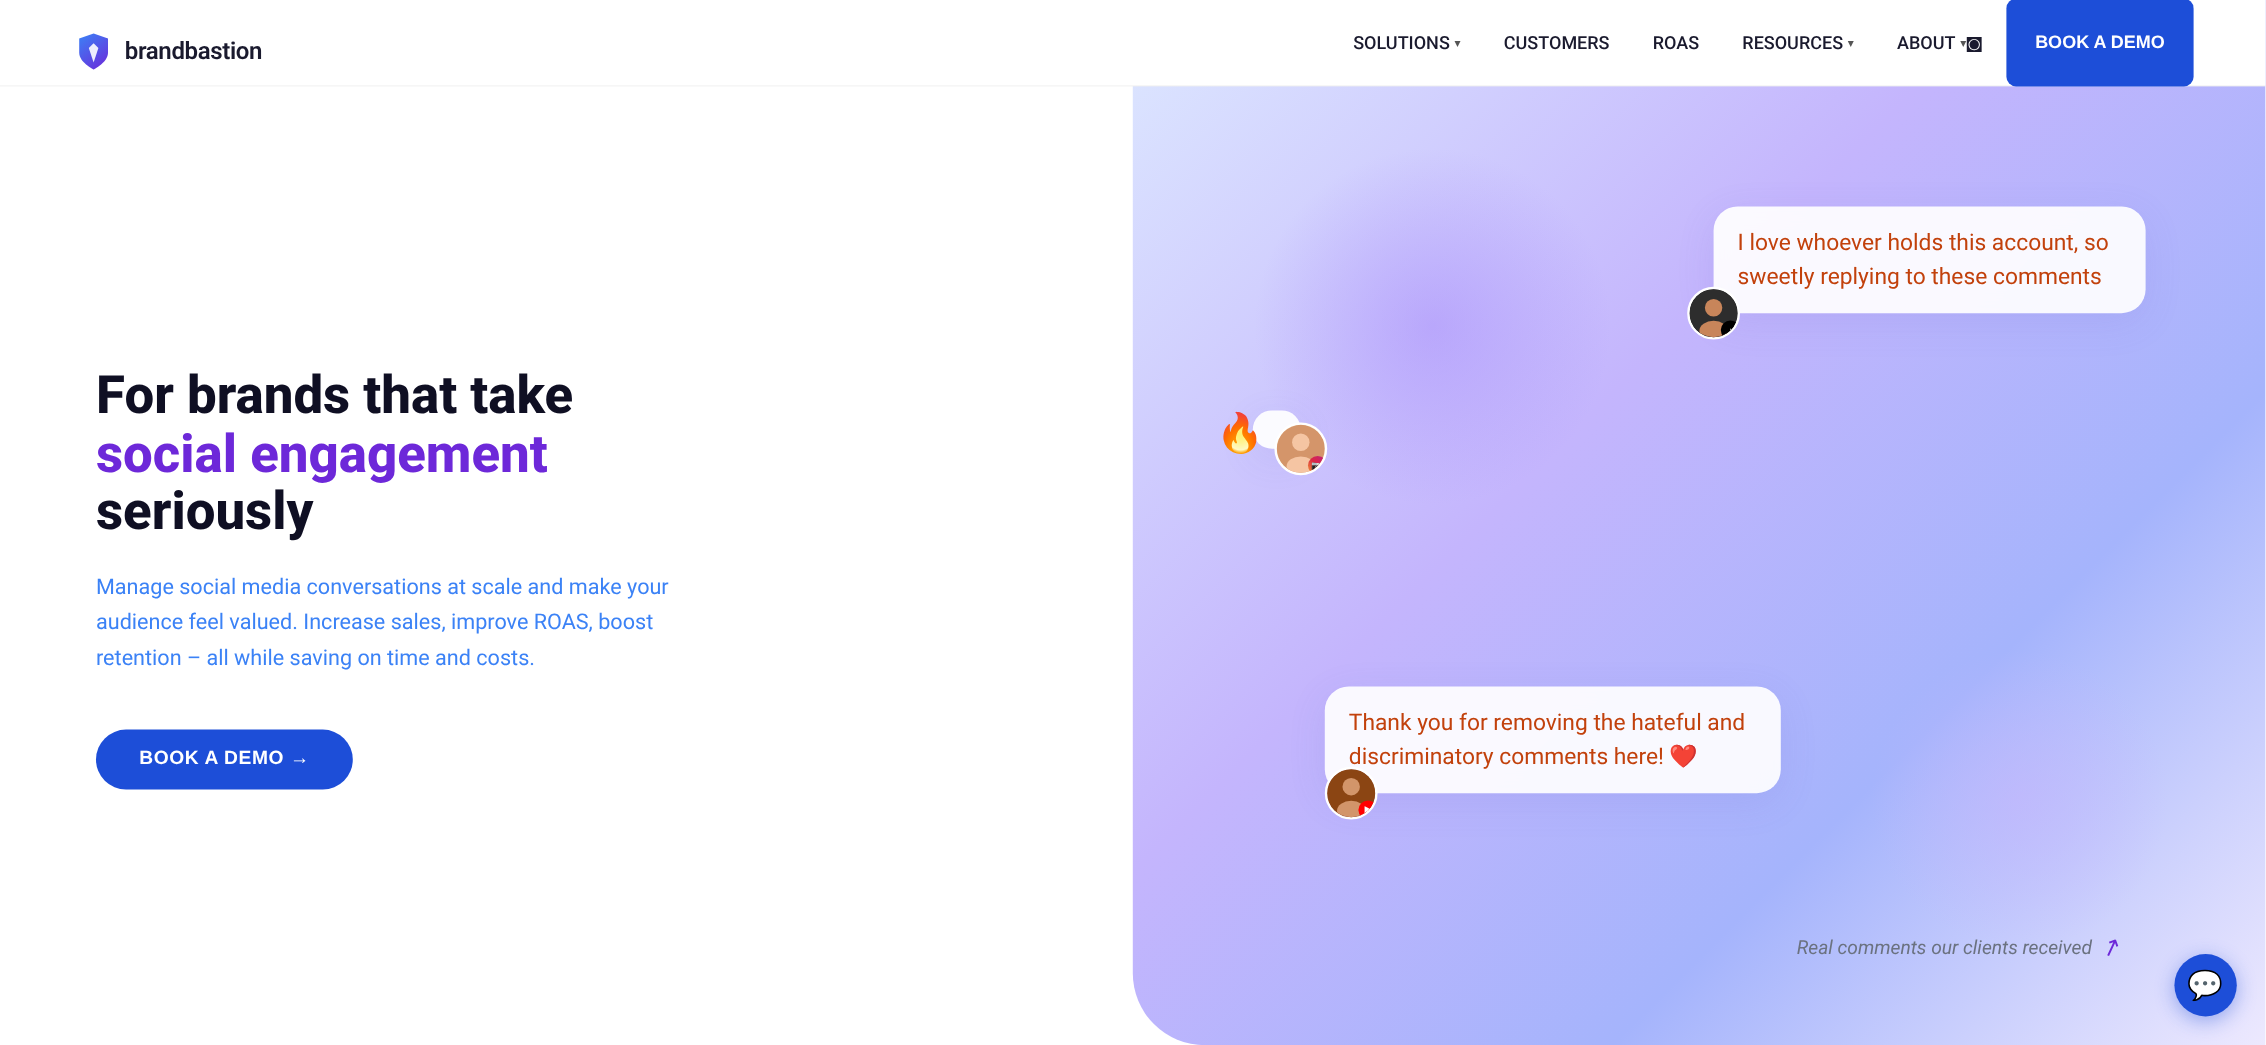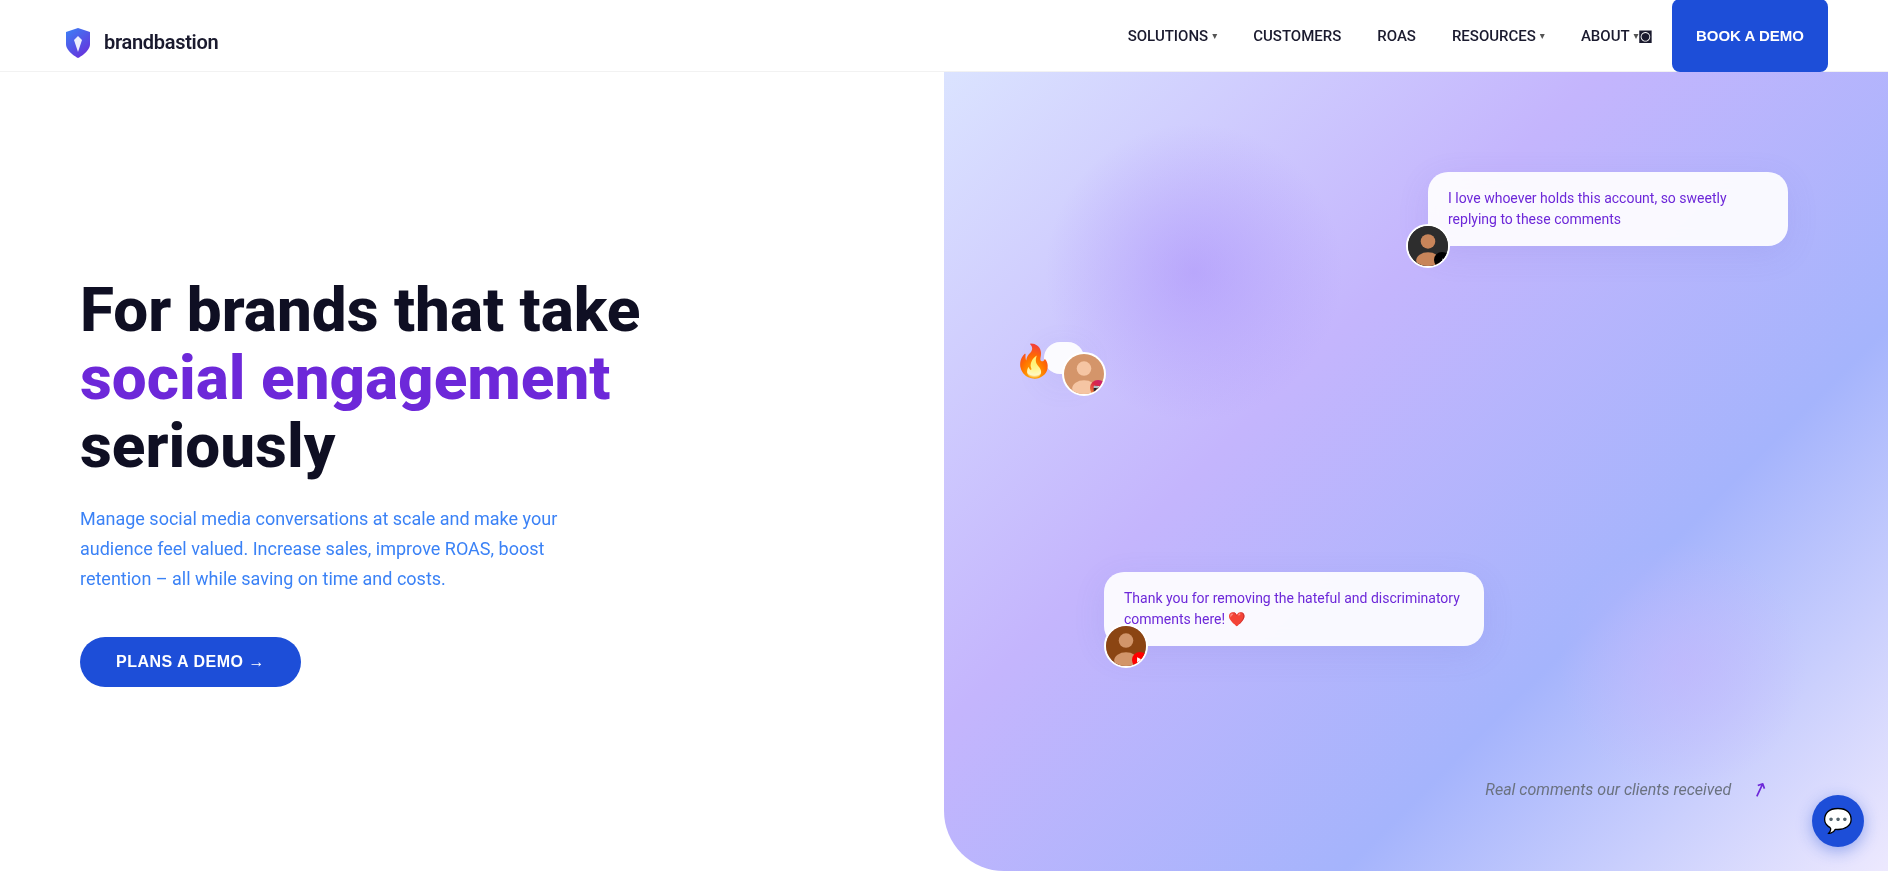--- a/index.html
+++ b/index.html
@@ -93,21 +93,21 @@
     .left-panel {
       width: 50%;
       padding: 80px 60px 60px 80px;
       display: flex;
       flex-direction: column;
       justify-content: center;
       position: relative;
       z-index: 2;
     }
     .headline {
-      font-size: 62px;
+      font-size: 44px;
       font-weight: 800;
       color: #0f0f23;
       line-height: 1.1;
       margin-bottom: 24px;
       max-width: 640px;
     }
     .headline .highlight {
       color: #6d28d9;
     }
     .subtext {
@@ -183,22 +183,22 @@
 
     .chat-bubble {
       background: rgba(255,255,255,0.92);
       border-radius: 20px;
       padding: 16px 20px;
       box-shadow: 0 8px 32px rgba(100,100,200,0.12);
       position: absolute;
       backdrop-filter: blur(8px);
     }
     .chat-bubble .bubble-text {
-      font-size: 14px;
-      color: #6d28d9;
+      font-size: 19px;
+      color: #c2410c;
       line-height: 1.5;
     }
 
     
     .bubble-1 {
       top: 60px;
       right: 60px;
       max-width: 360px;
     }
     
@@ -270,21 +270,21 @@
     }
 
     
     .real-comments-note {
       position: absolute;
       bottom: 30px;
       right: 80px;
       z-index: 3;
       display: flex;
       align-items: center;
-      gap: 20px;
+      gap: 8px;
     }
     .real-comments-text {
       font-size: 16px;
       color: #6b7280;
       font-style: italic;
     }
     .arrow-icon {
       font-size: 20px;
       color: #6d28d9;
       transform: rotate(-20deg);
@@ -359,21 +359,21 @@
 
 <div class="main-content">
 
   <div class="left-panel">
     <h1 class="headline">
       <span>For brands that take</span><br>
       <span class="highlight">social engagement</span><br>
       <span>seriously</span>
     </h1>
     <p class="subtext">Manage social media conversations at scale and make your audience feel valued. Increase sales, improve ROAS, boost retention – all while saving on time and costs.</p>
-    <button class="cta-btn">PLANS A DEMO →</button>
+    <button class="cta-btn">BOOK A DEMO →</button>
   </div>
 
   <div class="right-panel">
     <div class="right-bg"></div>
     <div class="blob1"></div>
     <div class="blob2"></div>
 
     <div class="bubbles-container">
 
       <span class="fire-emoji">🔥</span>

